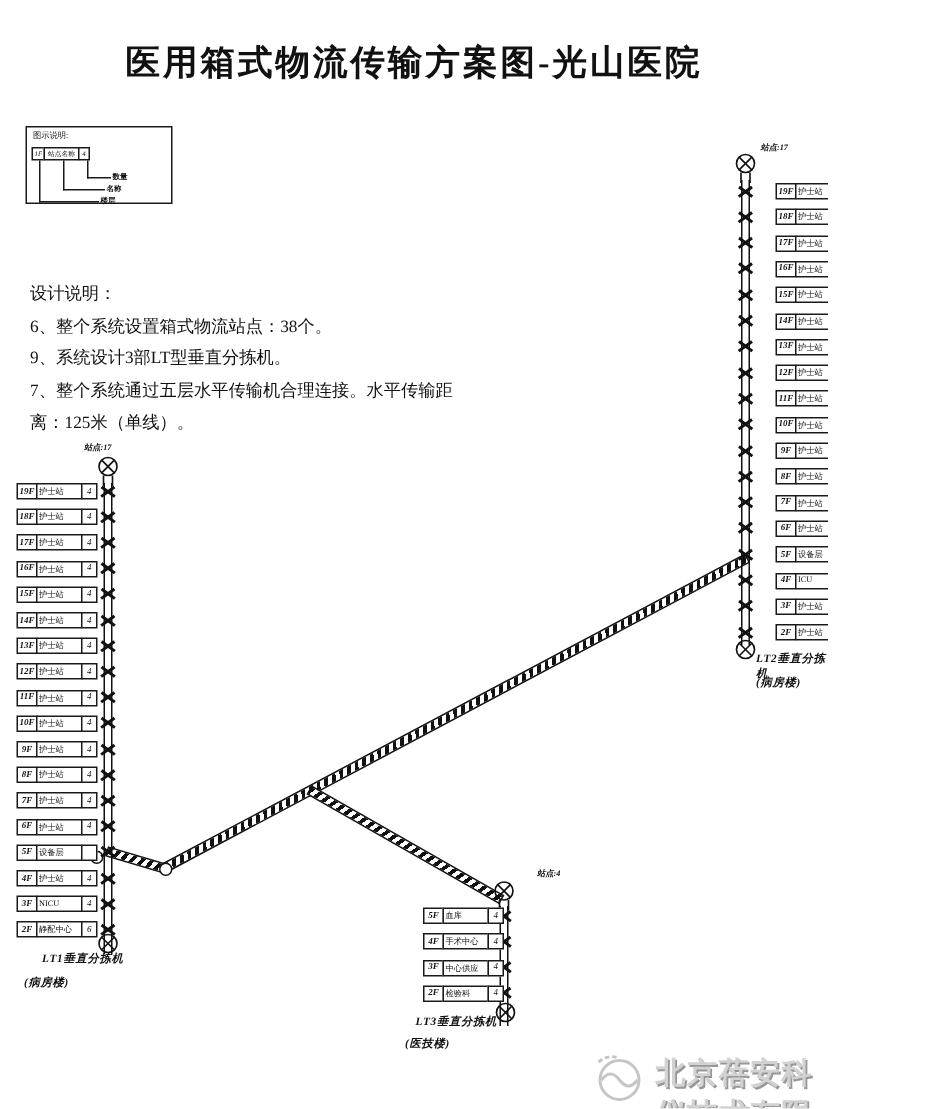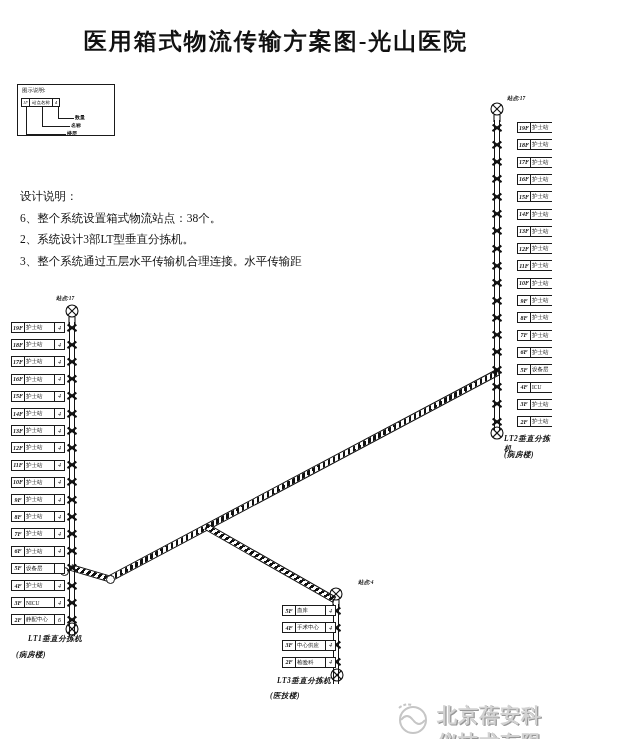--- a/index.html
+++ b/index.html
@@ -62,22 +62,23 @@
     <div class="lline" style="left:24px;top:22px;width:27px;height:19px"></div>
     <div class="lline" style="left:8px;top:22px;width:39px;height:27px"></div>
     <span class="llab" style="left:57px;top:29px">数量</span>
     <span class="llab" style="left:53px;top:37px">名称</span>
     <span class="llab" style="left:49px;top:45px">楼层</span>
   </div>
 
   <div class="notes">
     <div>设计说明：</div>
     <div>6、整个系统设置箱式物流站点：38个。</div>
-    <div>2、系统设计3部LT型垂直分拣机。</div>
-    <div>3、整个系统通过五层水平传输机合理连接。水平传输距</div>
+    <div>9、系统设计3部LT型垂直分拣机。</div>
+    <div>7、整个系统通过五层水平传输机合理连接。水平传输距</div>
+    <div>离：125米（单线）。</div>
   </div>
 
   <div class="pipe" style="left:71px;top:564px;width:42px;transform:rotate(16.5deg)"></div>
   <div class="pipe" style="left:110px;top:575px;width:438px;transform:rotate(-28deg)"></div>
   <div class="pipe" style="left:206px;top:523px;width:146px;transform:rotate(29.7deg)"></div>
   <div class="joint" style="left:60px;top:567px"></div>
   <div class="joint" style="left:106px;top:575px"></div>
 
   <div>
     <span class="tlabel" style="left:56px;top:295px">站点:17</span>

